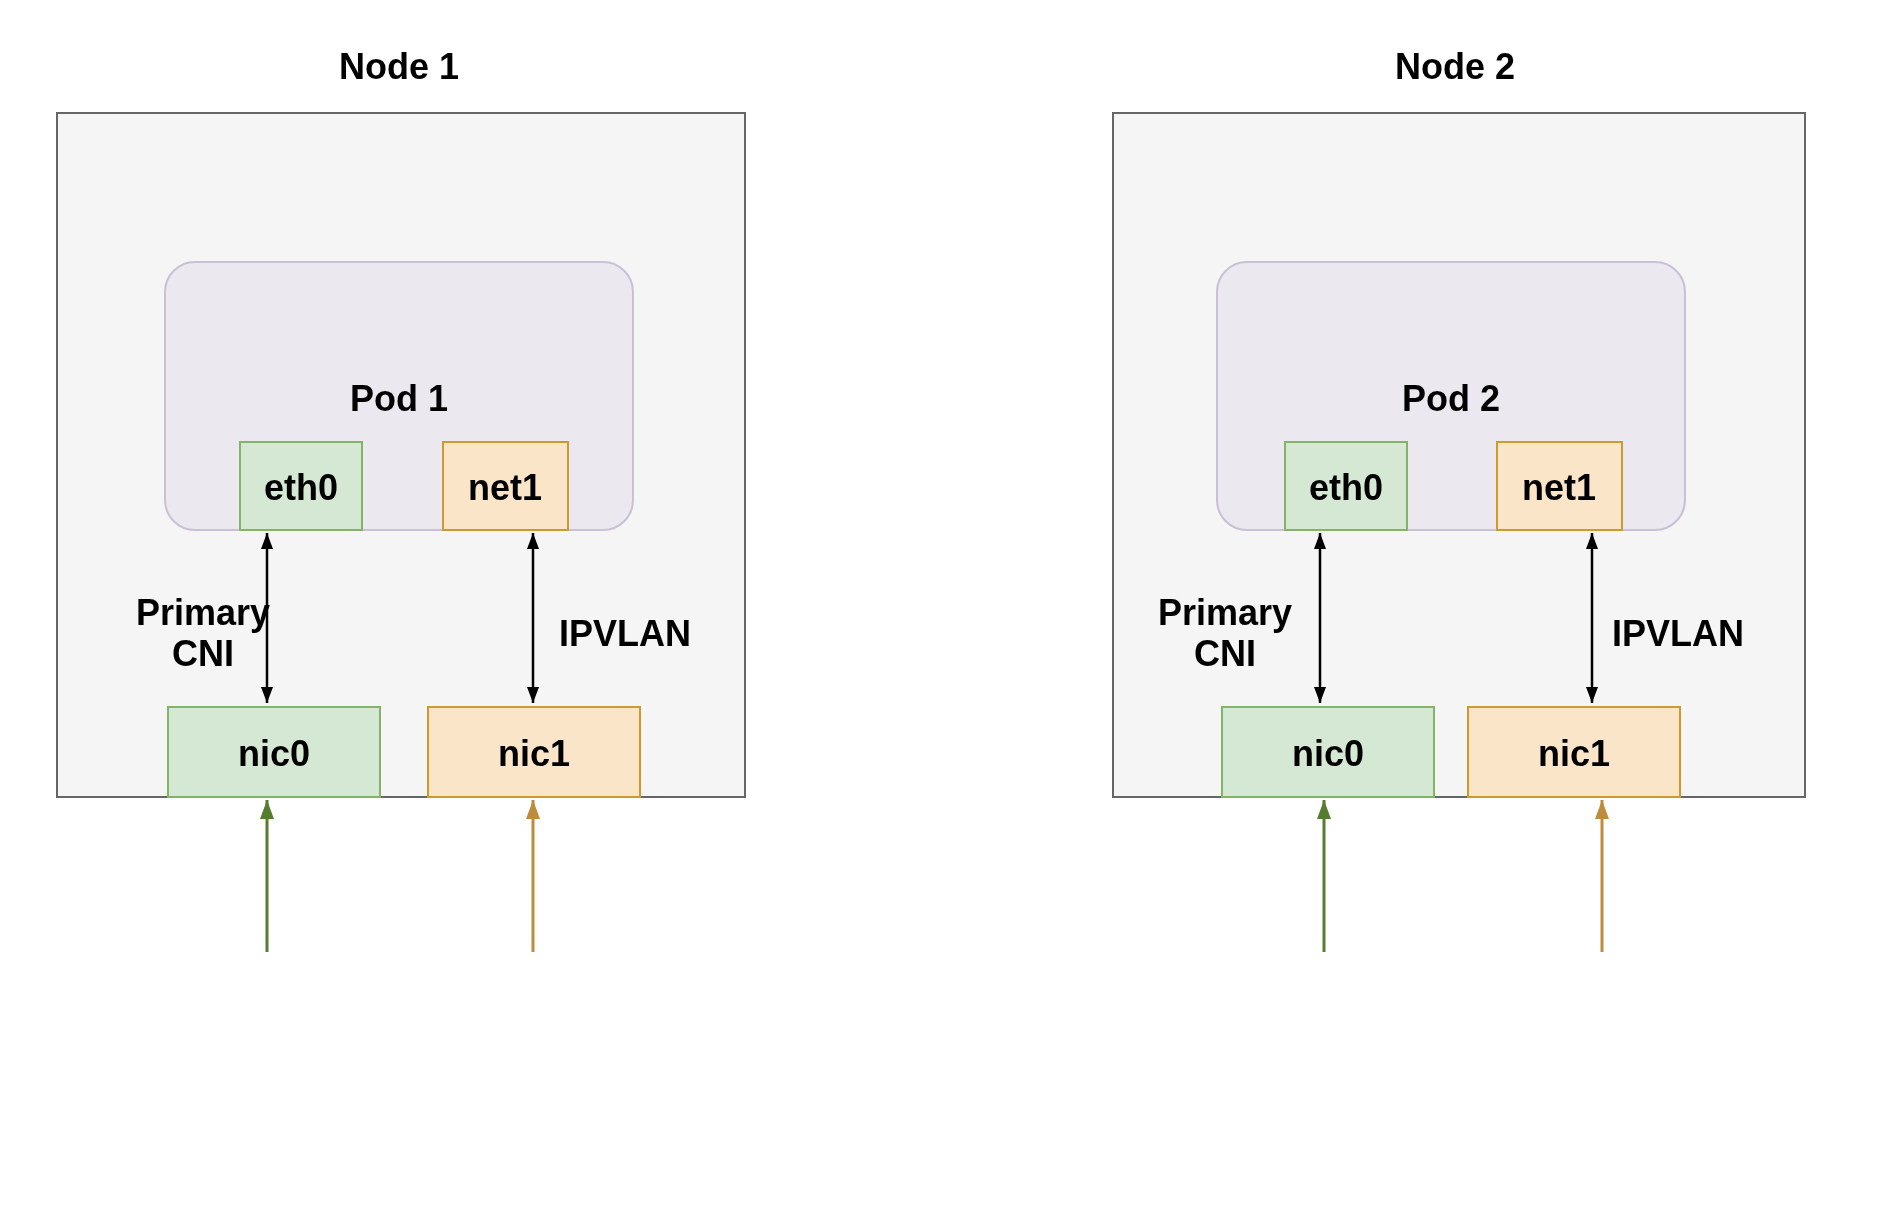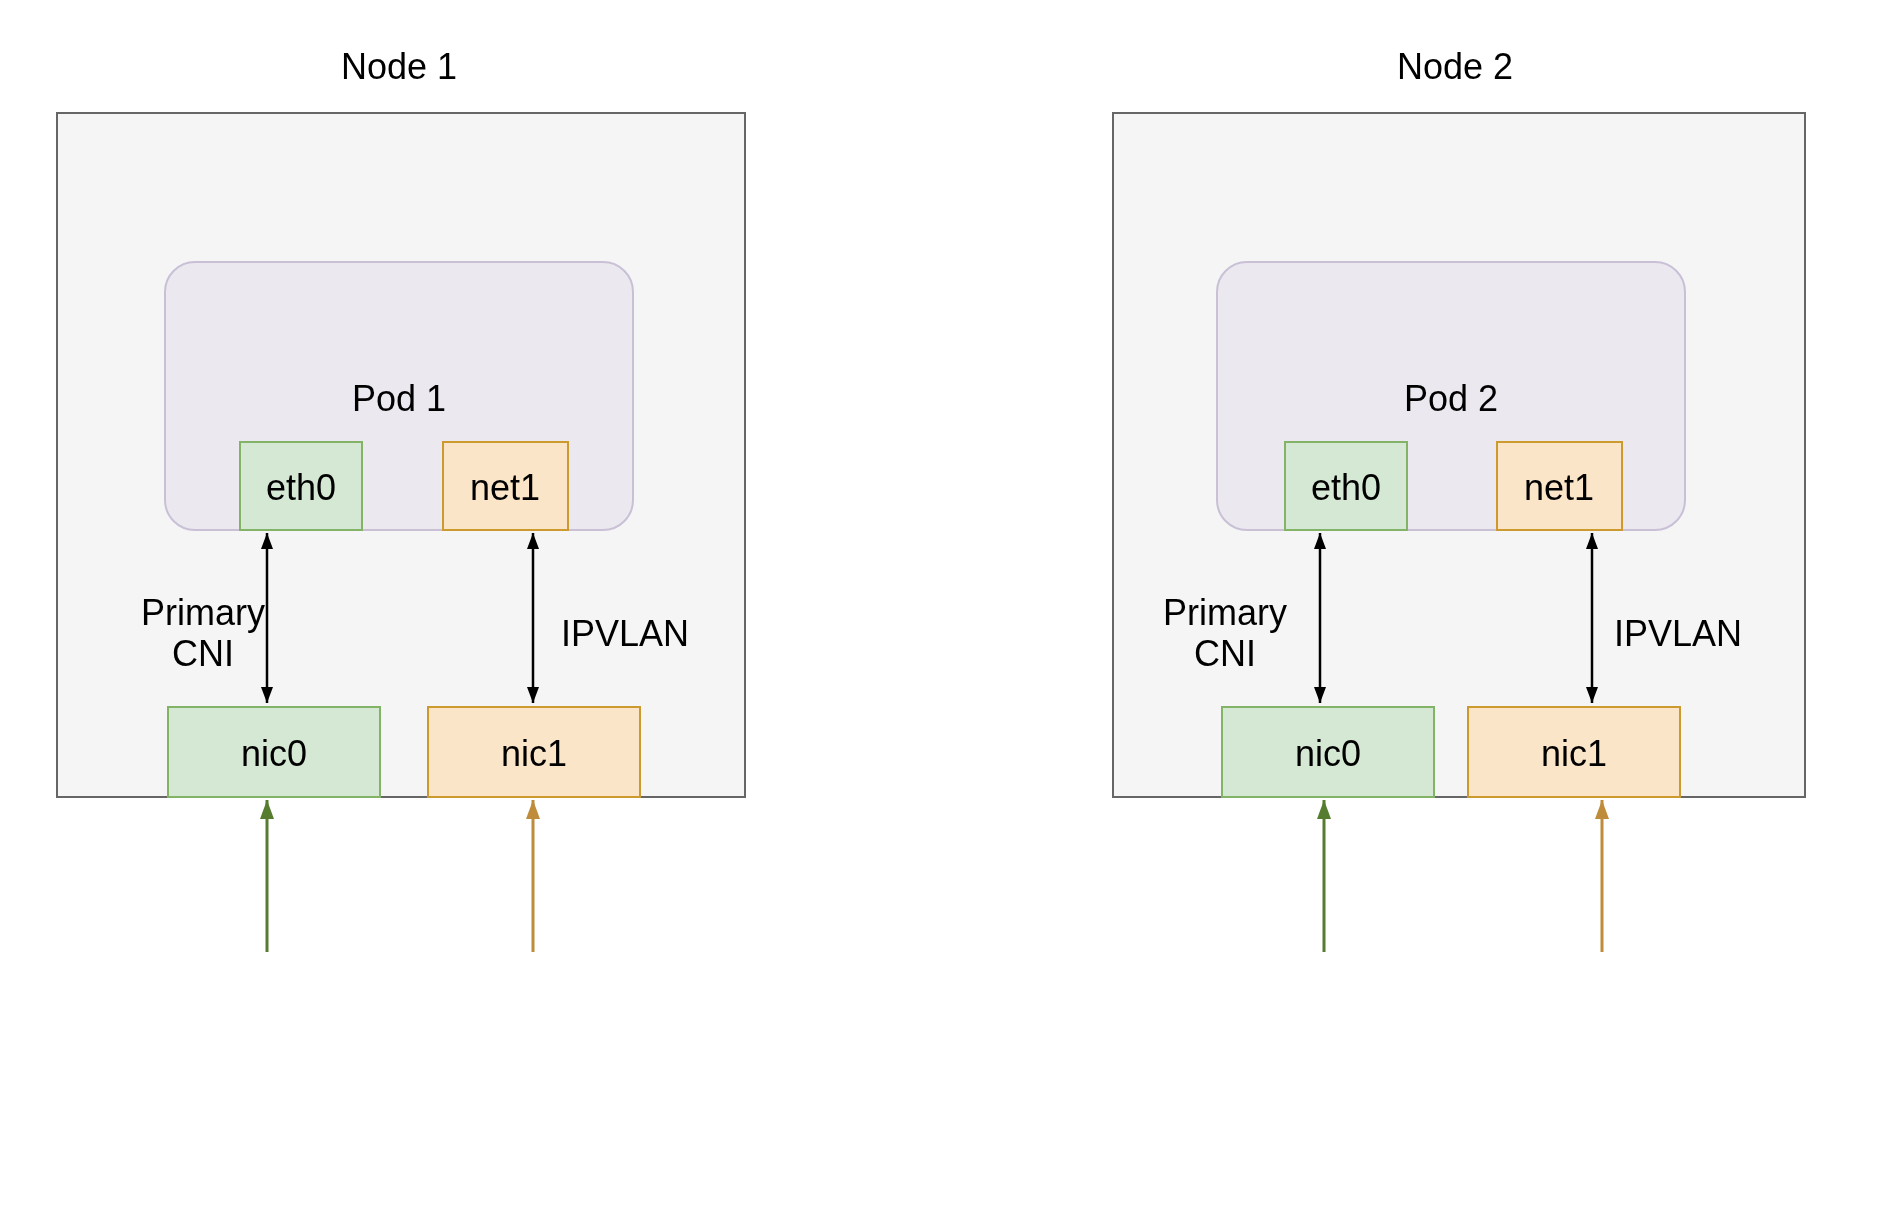--- a/index.html
+++ b/index.html
@@ -1,16 +1,16 @@
 <!DOCTYPE html>
 <html><head>
 <meta charset="utf-8">
 <style>
   html, body { margin: 0; padding: 0; background: #ffffff; }
-  .stage { width: 1884px; height: 952px; position: relative; }
+  .stage { width: 1884px; height: 952px; position: relative; font-weight: bold; }
   svg { display: block; }
   text {
     font-family: "Liberation Sans", sans-serif;
     font-size: 36px;
     fill: #000000;
     text-anchor: middle;
     dominant-baseline: central;
   }
   rect.shape { stroke-width: 2px; }
   rect.pod { stroke-width: 2px; }

